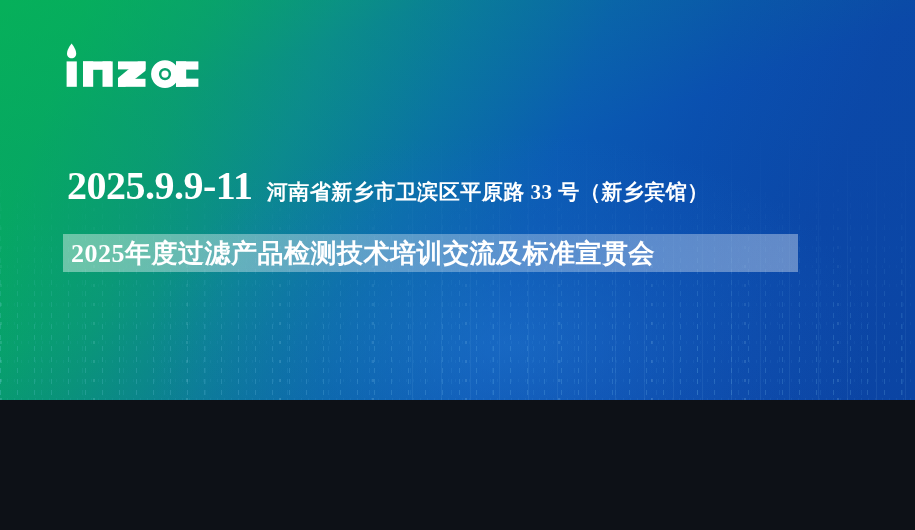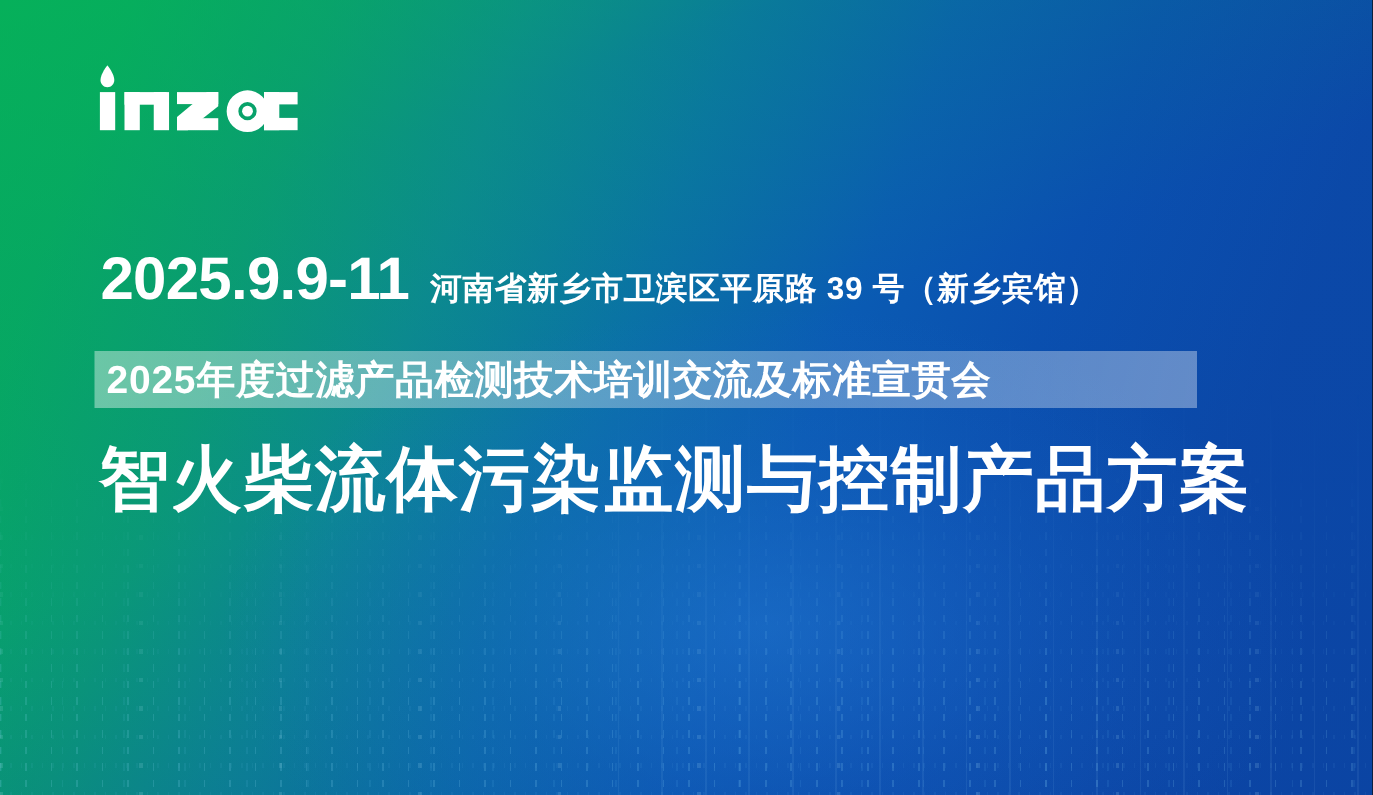--- a/index.html
+++ b/index.html
@@ -5,23 +5,23 @@
   html, body {
     margin: 0;
     padding: 0;
     background: #0d1117;
   }
   * { box-sizing: border-box; }
 
   .banner {
     position: relative;
     width: 915px;
-    height: 530px;
+    height: 400px;
     overflow: hidden;
-    font-family: Liberation Sans, sans-serif;
+    font-family: Liberation Serif, serif;
     background: linear-gradient(110deg,
         #06b05a 0%,
         #06ae5e 8%,
         #0a9f72 20%,
         #0c8b91 32%,
         #0a72a8 45%,
         #0a5bb4 58%,
         #0a4fb0 70%,
         #0b47a8 85%,
         #0b46a5 100%);
@@ -222,22 +222,21 @@
       <circle cx="103.0" cy="31.1" r="3.6"></circle>
 
       <rect x="114.0" y="18.4" width="10.2" height="25.4"></rect>
       <rect x="114.0" y="18.4" width="22.4" height="8.2"></rect>
       <rect x="114.0" y="35.6" width="22.4" height="8.2"></rect>
     </g>
   </svg>
 
   <div class="date-row">
     <span class="date-text">2025.9.9-11</span>
-    <span class="venue-text">河南省新乡市卫滨区平原路 39 号（新乡宾馆）</span>
+    <span class="venue-text">河南省新乡市卫滨区平原路 33 号（新乡宾馆）</span>
   </div>
 
   <div class="subtitle-band">
     <span class="subtitle-text">2025年度过滤产品检测技术培训交流及标准宣贯会</span>
   </div>
 
-  <div class="headline">智火柴流体污染监测与控制产品方案</div>
 
 </div>
 
 </body></html>

